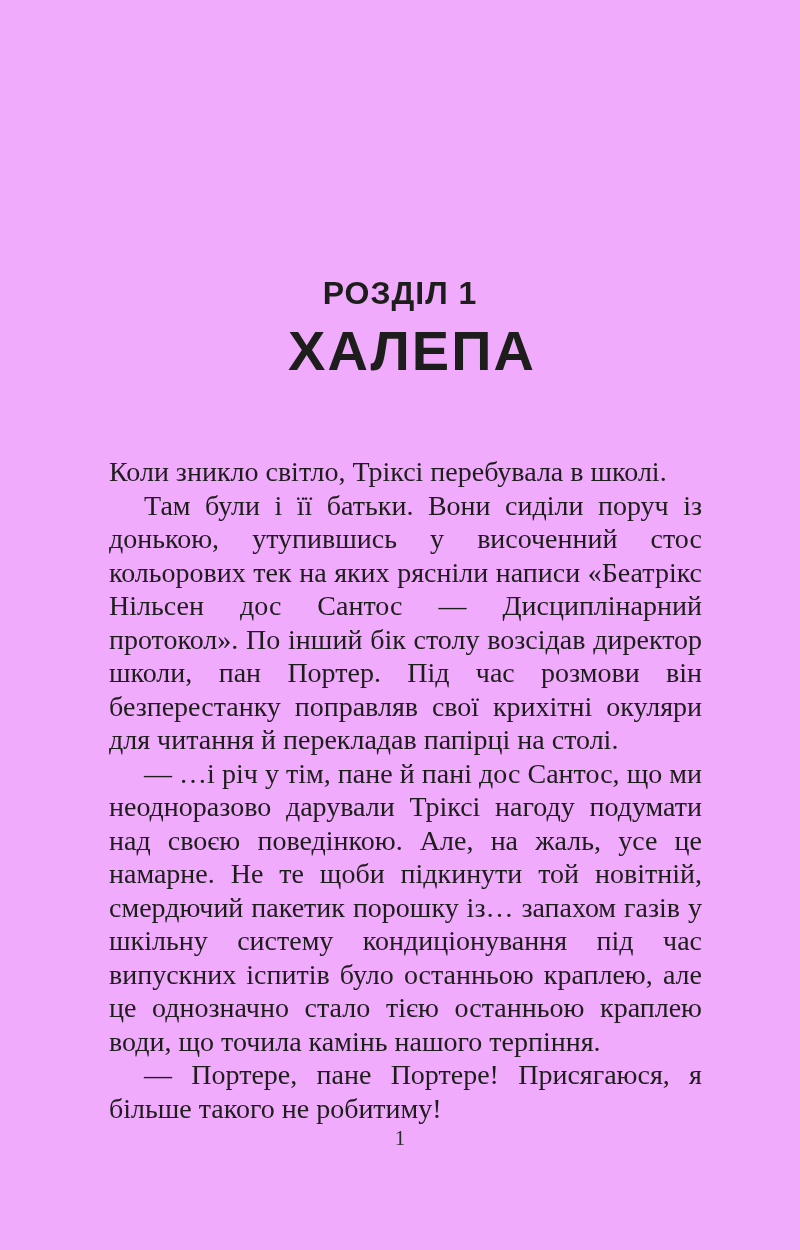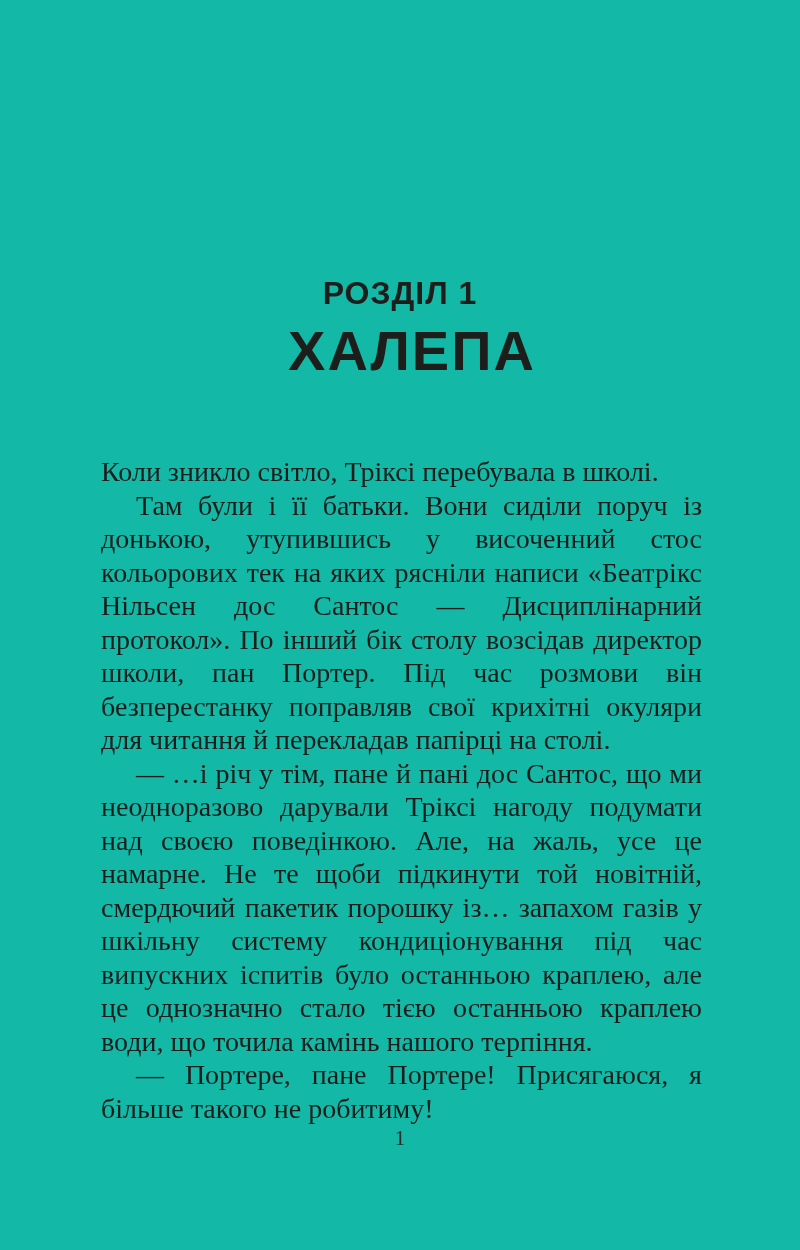--- a/index.html
+++ b/index.html
@@ -2,21 +2,21 @@
 <html lang="uk"><head>
 <meta charset="utf-8">
 <style>
   * { margin: 0; padding: 0; box-sizing: border-box; }
   html, body { background: #ffffff; }
 
   .page {
     position: relative;
     width: 800px;
     height: 1250px;
-    background: #14b8a6;
+    background: #f0abfc;
     color: #1d1d1b;
     font-family: "Liberation Serif", serif;
     overflow: hidden;
   }
 
   .chapter-kicker {
     position: absolute;
     top: 277px;
     left: 0;
     width: 100%;
@@ -47,21 +47,21 @@
     position: absolute;
     left: 101px;
     top: 455px;
     width: 601px;
     font-size: 28px;
     line-height: 33.5px;
     text-align: justify;
     color: #1d1d1b;
   }
 
-  .body-text p.para { text-align: justify; }
+  .body-text p.para { text-align: justify; margin-left: 8px; }
   .body-text p.para.indent { text-indent: 35px; }
   .body-text .italic { }
 
   .page-number {
     position: absolute;
     top: 1126px;
     left: 0;
     width: 100%;
     text-align: center;
     font-size: 21px;

